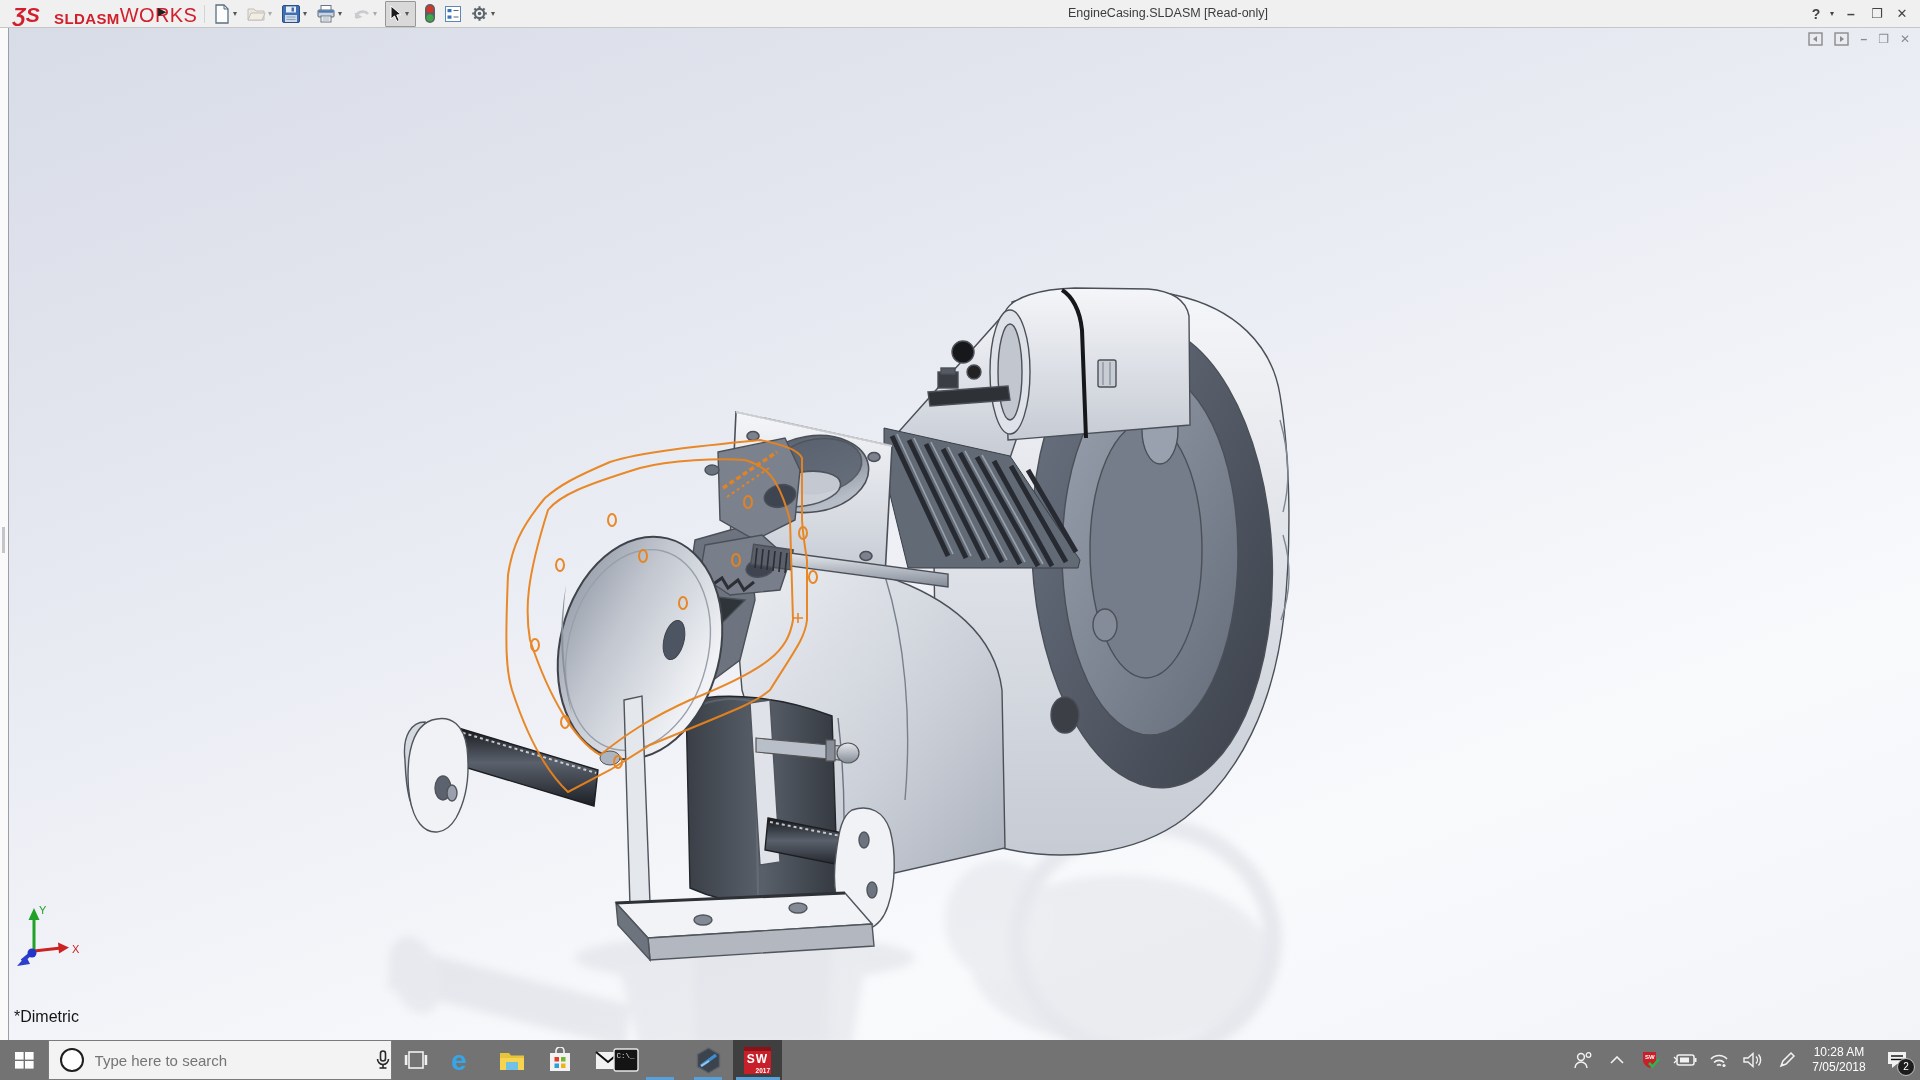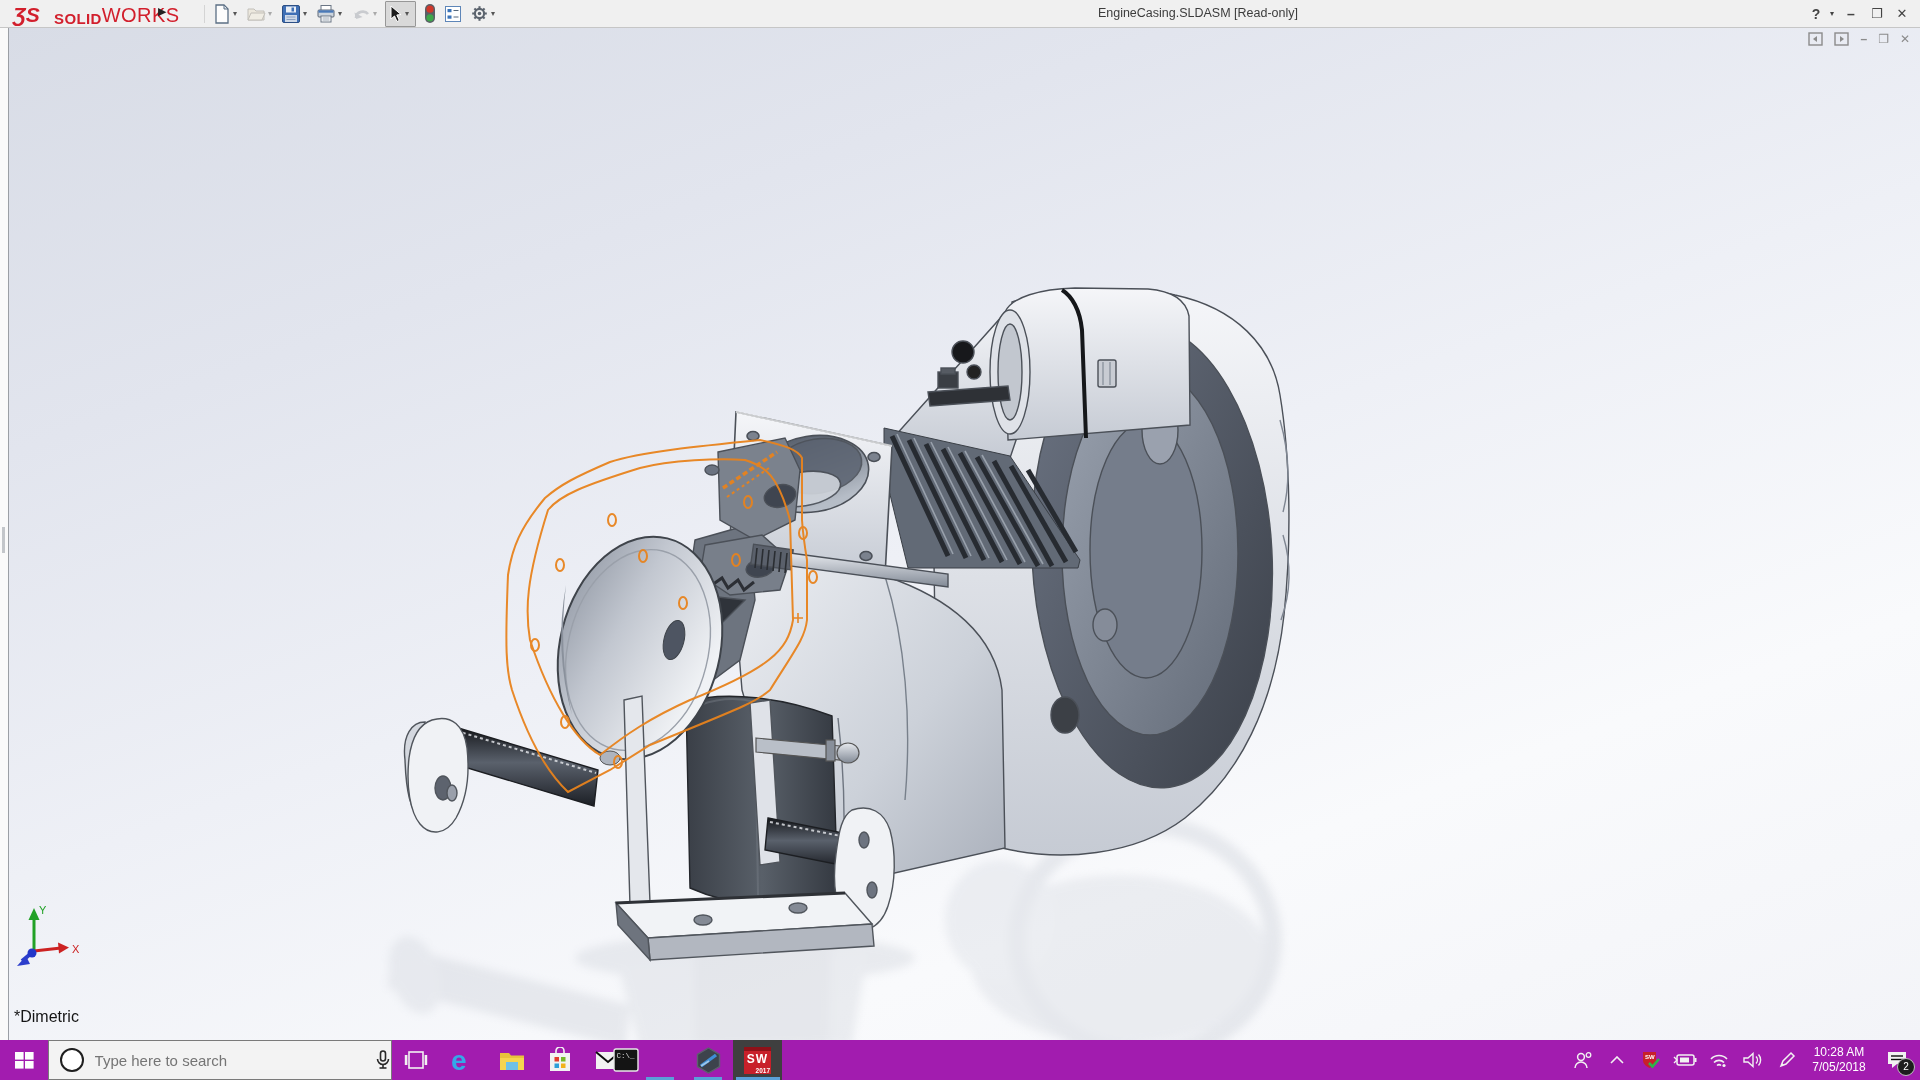--- a/index.html
+++ b/index.html
@@ -10,37 +10,37 @@
   .logo{position:absolute;left:12px;top:1px;height:26px;display:flex;align-items:flex-end;}
   .logo-solid{font-weight:bold;font-size:15px;color:#d21f2c;letter-spacing:.4px;}
   .logo-works{font-weight:normal;font-size:20px;color:#d21f2c;letter-spacing:.4px;}
   .flyout{position:absolute;left:158px;top:5px;font-size:11px;color:#222;cursor:pointer;}
   .qat{position:absolute;left:198px;top:0;height:27px;display:flex;align-items:center;}
   .tbtn{height:24px;display:flex;align-items:center;padding:0 1px;margin:0 1px;}
   .tbtn .dd{font-size:8px;color:#555;margin-left:2px;width:9px;}
   .disabled{opacity:.45;}
   .pressed{background:#d9d9d9;border:1px solid #979797;border-radius:1px;}
   .sep{width:1px;height:18px;background:#d4d4d4;margin:0 6px;}
-  .doc-title{position:absolute;left:1038px;top:6px;width:260px;text-align:right;
+  .doc-title{position:absolute;left:1038px;top:6px;width:260px;text-align:center;
     font-size:12.5px;color:#3c3c3c;white-space:nowrap;}
   .win-controls{position:absolute;right:6px;top:0;height:27px;display:flex;align-items:center;color:#444;}
   .win-controls span{display:inline-block;text-align:center;}
   
   .viewport{position:absolute;top:27px;left:9px;width:1911px;height:1013px;
     background:linear-gradient(160deg,#d8dce6 0%,#e2e5ee 25%,#eef0f6 50%,#f9fafc 75%,#f3f4f8 100%);}
   .splitter{position:absolute;top:27px;left:0;width:8px;height:1013px;background:#fafafa;
     border-right:1px solid #9b9fa5;z-index:5;}
   .grip{position:absolute;left:2px;top:500px;width:3px;height:26px;background:#c3c6ca;}
   .doc-controls{position:absolute;top:5px;right:10px;display:flex;align-items:center;gap:11px;
     color:#8b8b8b;font-size:12px;z-index:6;}
   .triad{position:absolute;left:0px;bottom:62px;}
   .orientation{position:absolute;left:5px;bottom:14px;font-size:16px;font-weight:500;color:#141414;}
   .modelsvg{position:absolute;left:0;top:0;width:1911px;height:1013px;}
   
-  .taskbar{position:absolute;left:0;top:1040px;width:1920px;height:40px;background:#a21caf;z-index:40;}
+  .taskbar{position:absolute;left:0;top:1040px;width:1920px;height:40px;background:#737373;z-index:40;}
   .startbtn{position:absolute;left:0;top:0;width:48px;height:40px;display:flex;align-items:center;justify-content:center;}
   .searchbox{position:absolute;left:48px;top:0;width:344px;height:40px;background:#f3f3f3;
     border:1px solid #7a7a7a;box-sizing:border-box;display:flex;align-items:center;}
   .searchbox input{border:none;outline:none;background:transparent;font-size:15px;color:#1c1c1c;
     width:250px;font-family:"Liberation Sans",sans-serif;}
   .cortana{width:20px;height:20px;border:2.5px solid #1f1f1f;border-radius:50%;margin:0 9px 0 11px;background:#fff;}
   .appcell{position:absolute;top:0;width:48px;height:40px;display:flex;align-items:center;justify-content:center;}
   .underline{position:absolute;top:37px;height:3px;background:#5aa0d8;}
   .swcell{background:#3f3f3f;}
   .swicon{width:27px;height:27px;background:#c8202a;border-top:4px solid #8f1118;position:relative;
@@ -55,21 +55,21 @@
     border:1px solid #bdbdbd;color:#fff;font-size:10px;line-height:16px;text-align:center;}
 </style>
 </head>
 <body>
 
 <div class="titlebar">
   <div class="logo">
     <svg width="42" height="24">
       <text x="1" y="19" font-size="21" font-style="italic" font-weight="bold" fill="#d21f2c">ƷS</text>
     </svg>
-    <span class="logo-solid">SOLID</span>
+    <span class="logo-solid">SLDASM</span>
       <span class="logo-works">WORKS</span>
   </div>
   <div class="flyout">▶</div>
 
   <div class="qat">
     <div class="sep"></div>
     <div class="tbtn">
       <svg width="18" height="20">
         <path d="M3 1 h8 l4 4 v14 h-12 z" fill="#fdfdfd" stroke="#5b6f84" stroke-width="1.3"></path>
         <path d="M11 1 l4 4 h-4 z" fill="#dfe5ec" stroke="#5b6f84" stroke-width="1"></path>

